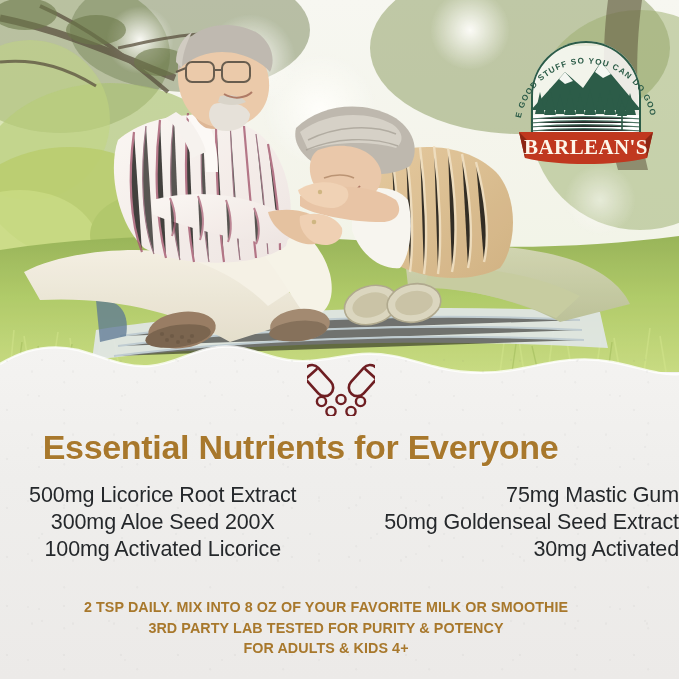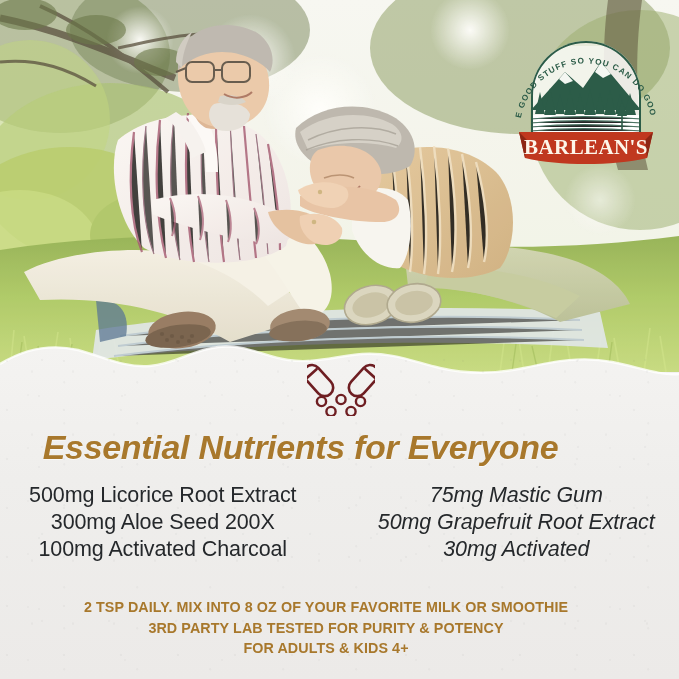--- a/index.html
+++ b/index.html
@@ -51,32 +51,31 @@
   
   .heading {
     position:absolute; left:0; top:428px; width:601px;
     text-align:center;
     font-size:34px;
     font-weight:bold;
     letter-spacing:-0.3px;
     color:#a8782c;
     z-index:7;
     text-shadow:0 1px 0 rgba(255,255,255,.55);
-    font-style:italic;
   }
 
   
   .ingredients {
     position:absolute; left:0; top:482px; width:679px;
     display:flex;
     z-index:7;
   }
   .ing-col { width:50%; }
   .ing-col.left  { text-align:center;  padding-right:14px; }
-  .ing-col.right { text-align:center;   padding-left:14px;font-style:italic;  }
+  .ing-col.right { text-align:right;   padding-left:14px;  }
   .ing-row {
     font-size:21.5px;
     line-height:27px;
     color:#25282b;
     white-space:nowrap;
     letter-spacing:-0.1px;
   }
 
   
   .directions {
@@ -460,25 +459,25 @@
       </g>
     </svg>
   </div>
 
   <div class="heading">Essential Nutrients for Everyone</div>
 
   <div class="ingredients">
     <div class="ing-col left">
       <div class="ing-row">500mg Licorice Root Extract</div>
       <div class="ing-row">300mg Aloe Seed 200X</div>
-      <div class="ing-row">100mg Activated Charcoal</div>
+      <div class="ing-row">100mg Activated Licorice</div>
     </div>
     <div class="ing-col right">
       <div class="ing-row">75mg Mastic Gum</div>
-      <div class="ing-row">50mg Grapefruit Root Extract</div>
+      <div class="ing-row">50mg Goldenseal Seed Extract</div>
       <div class="ing-row">30mg Activated</div>
     </div>
   </div>
 
   <div class="directions">
     <div class="dir-line">2 TSP DAILY. MIX INTO 8 OZ OF YOUR FAVORITE MILK OR SMOOTHIE</div>
     <div class="dir-line">3RD PARTY LAB TESTED FOR PURITY &amp; POTENCY</div>
     <div class="dir-line">FOR ADULTS &amp; KIDS 4+</div>
   </div>
 

